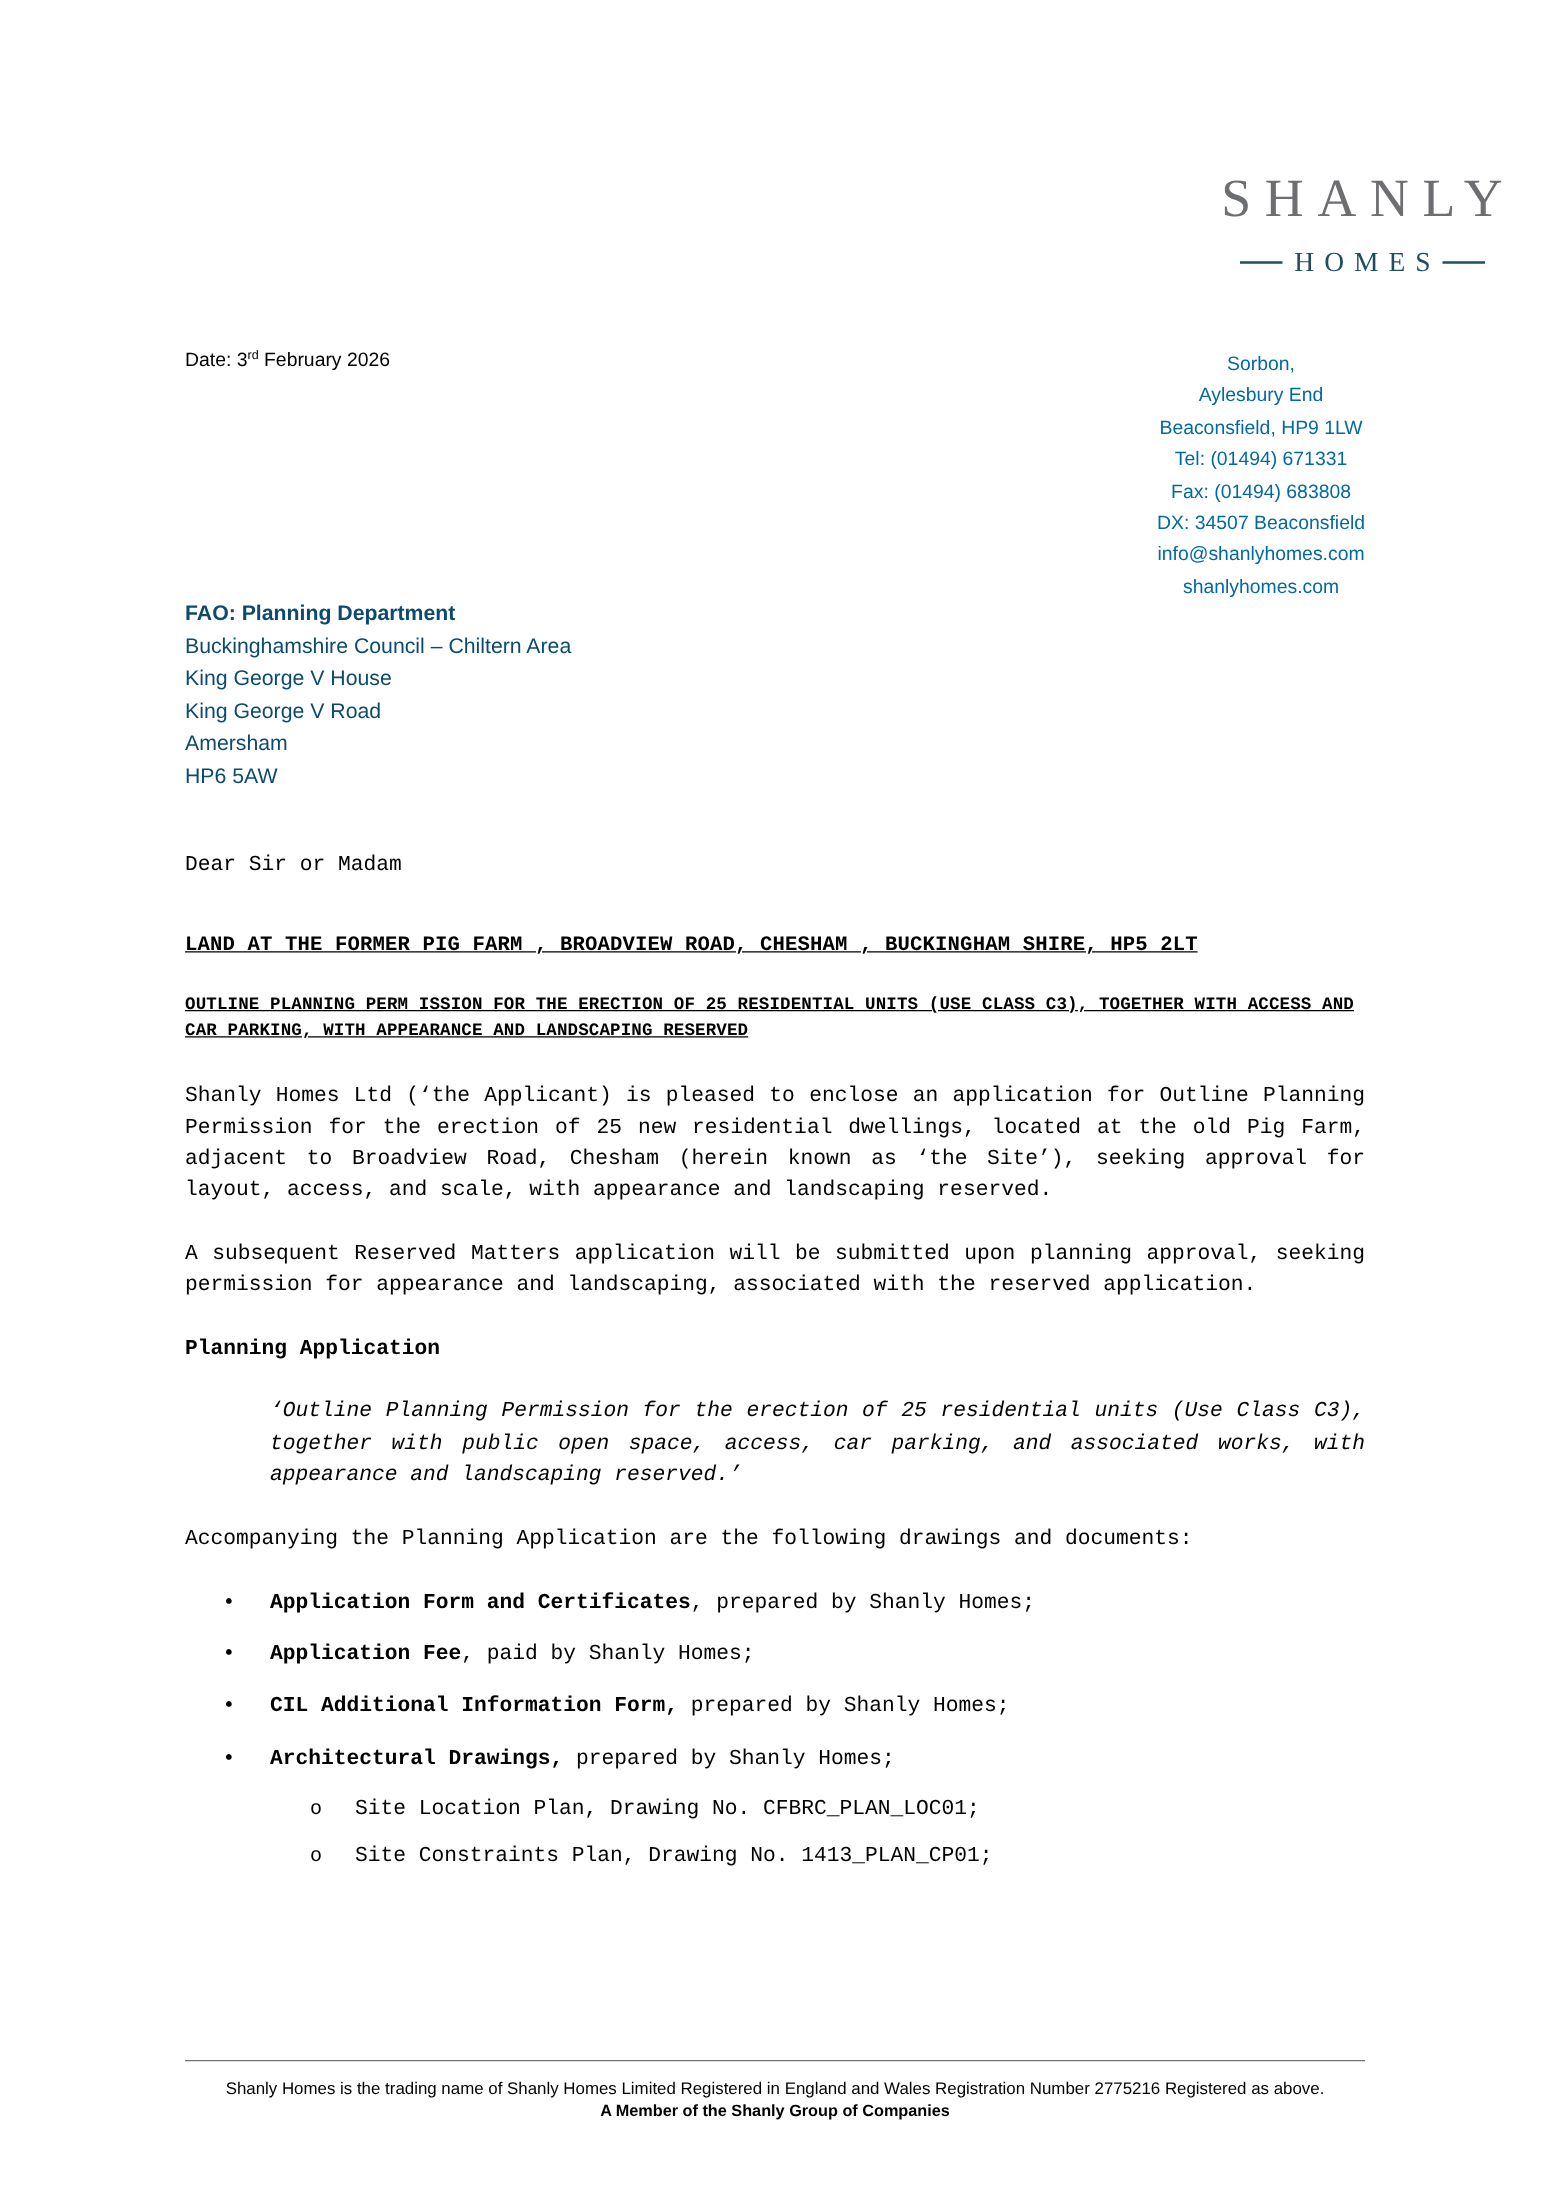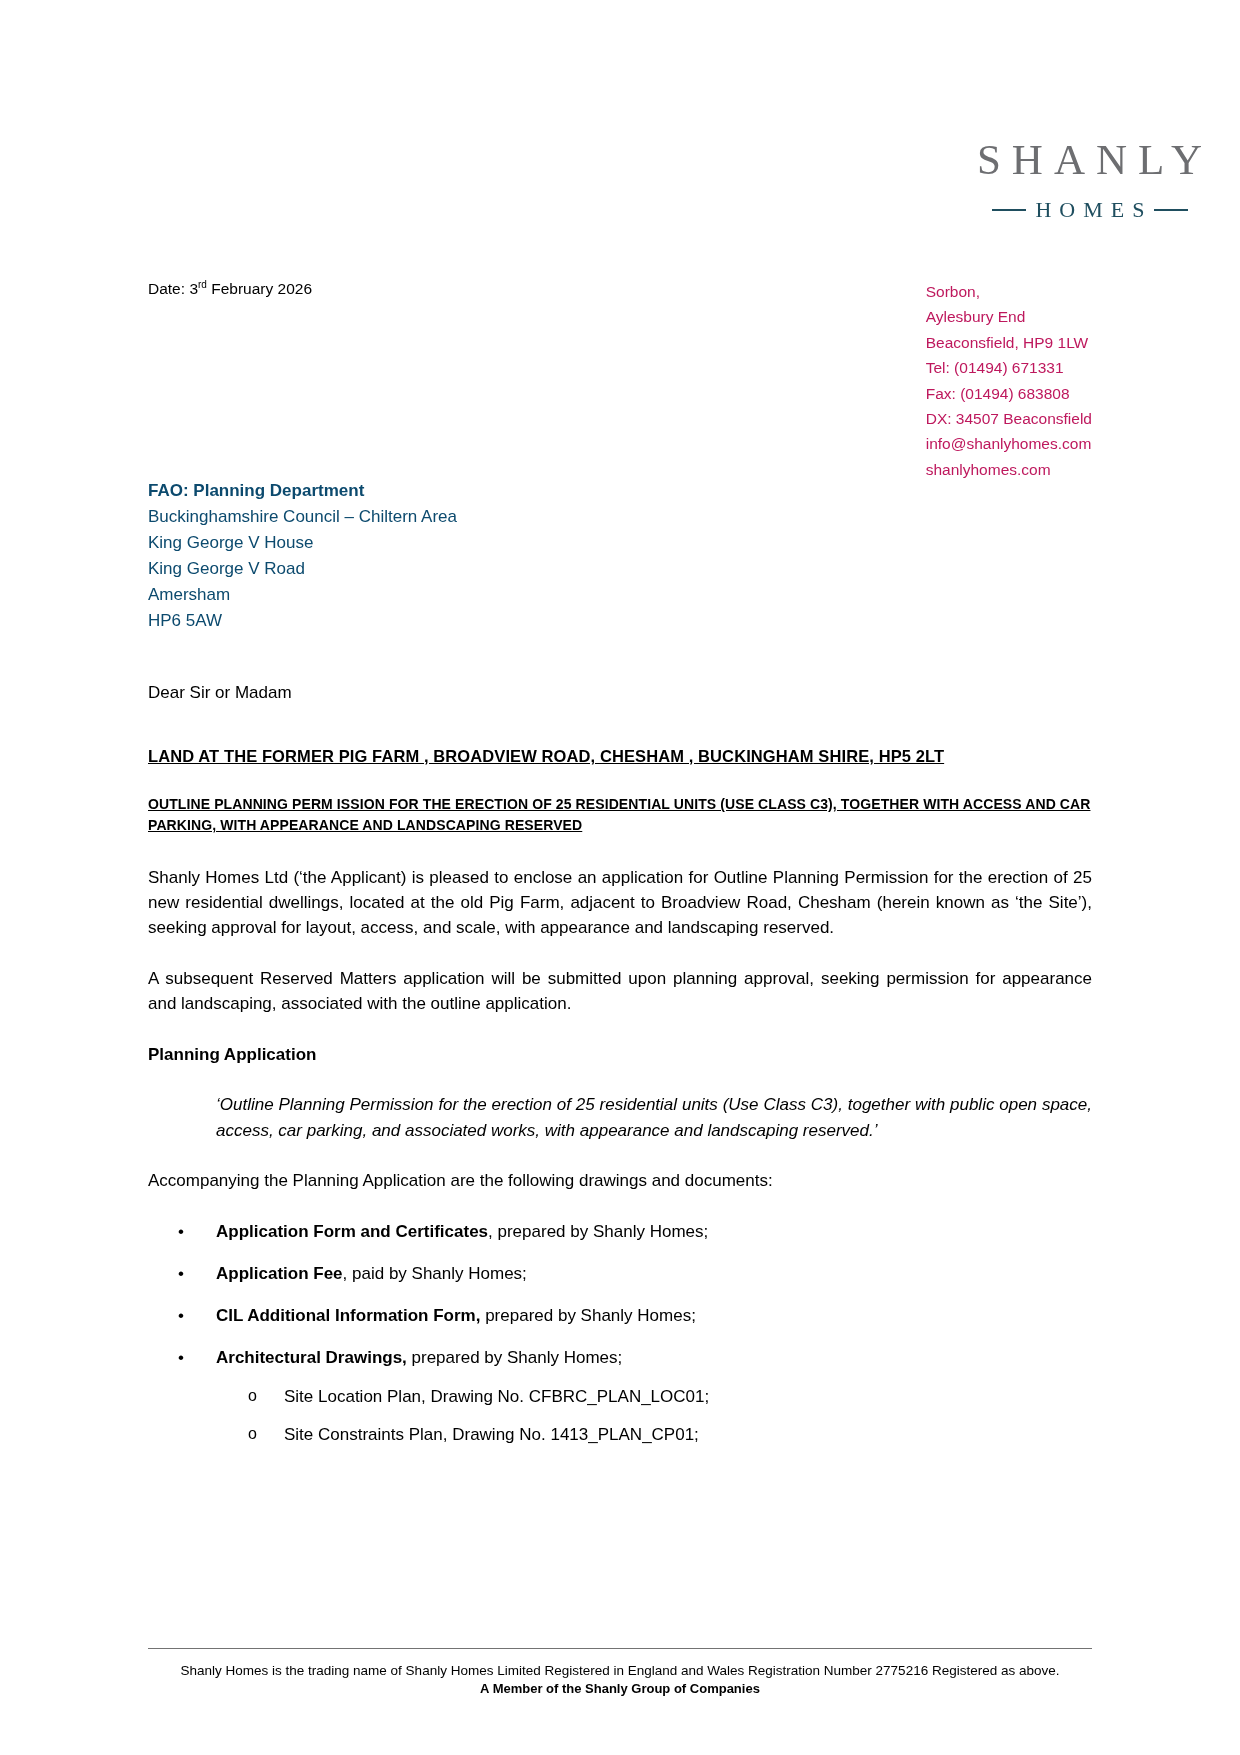--- a/index.html
+++ b/index.html
@@ -70,24 +70,24 @@
     top: 263px;
     font-size: 15.5px;
     color: #000;
   }
   .date-line sup { font-size: 10px; vertical-align: super; }
 
   .sender {
     position: absolute;
     right: 0;
     top: 263px;
-    text-align: left;
+    text-align: center;
     font-size: 15.5px;
     line-height: 1.64;
-    color: #be185d;
+    color: #0369a1;
   }
 
   
   .recipient {
     position: absolute;
     left: 0;
     top: 462px;
     font-size: 17px;
     line-height: 1.53;
     color: #0c4a6e;
@@ -96,20 +96,21 @@
 
   
   .letter-body {
     position: absolute;
     left: 0;
     top: 665px;
     width: 944px;
     font-size: 17px;
     line-height: 1.47;
     color: #000;
+    font-family: Liberation Mono, monospace;
   }
   .salutation { margin: 0 0 38px 0; }
   .subject {
     margin: 0 0 26px 0;
     font-weight: bold;
     text-decoration: underline;
     font-size: 16.5px;
     letter-spacing: 0.1px;
   }
   .subject2 {
@@ -230,21 +231,21 @@
     <div class="letter-body">
 
       <p class="salutation">Dear Sir or Madam</p>
 
       <p class="subject">LAND AT THE FORMER PIG FARM , BROADVIEW ROAD, CHESHAM , BUCKINGHAM SHIRE, HP5 2LT</p>
 
       <p class="subject2">OUTLINE PLANNING PERM ISSION FOR THE ERECTION OF 25 RESIDENTIAL UNITS (USE CLASS C3), TOGETHER WITH ACCESS AND CAR PARKING, WITH APPEARANCE AND LANDSCAPING RESERVED</p>
 
       <p class="para">Shanly Homes Ltd (‘the Applicant) is pleased to enclose an application for Outline Planning Permission for the erection of 25 new residential dwellings, located at the old Pig Farm, adjacent to Broadview Road, Chesham (herein known as ‘the Site’), seeking approval for layout, access, and scale, with appearance and landscaping reserved.</p>
 
-      <p class="para">A subsequent Reserved Matters application will be submitted upon planning approval, seeking permission for appearance and landscaping, associated with the outline application.</p>
+      <p class="para">A subsequent Reserved Matters application will be submitted upon planning approval, seeking permission for appearance and landscaping, associated with the reserved application.</p>
 
       <p class="section-head">Planning Application</p>
 
 
       <p class="quote">‘Outline Planning Permission for the erection of 25 residential units (Use Class C3), together with public open space, access, car parking, and associated works, with appearance and landscaping reserved.’</p>
 
       <p class="para">Accompanying the Planning Application are the following drawings and documents:</p>
 
       <ul class="bullets">
         <li>

